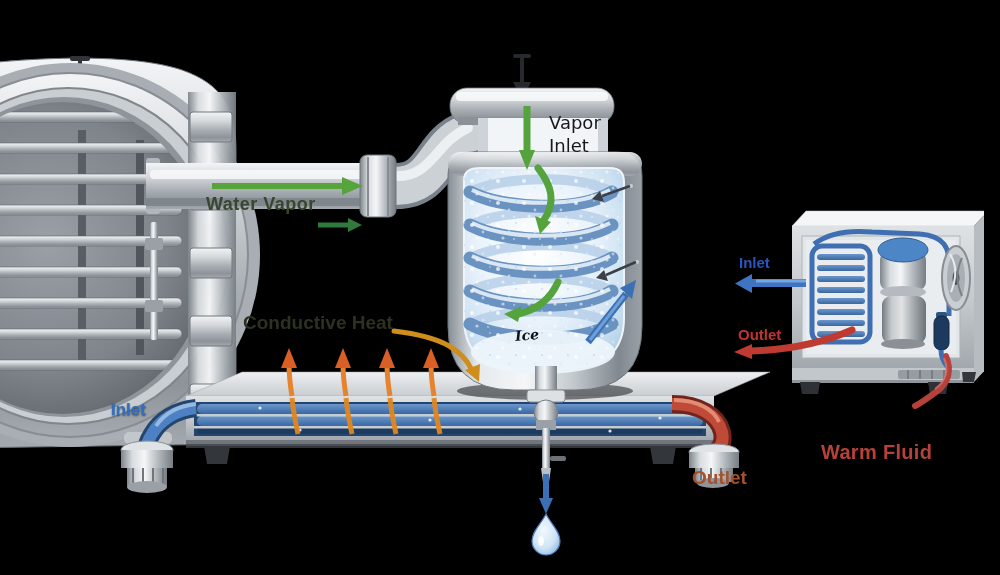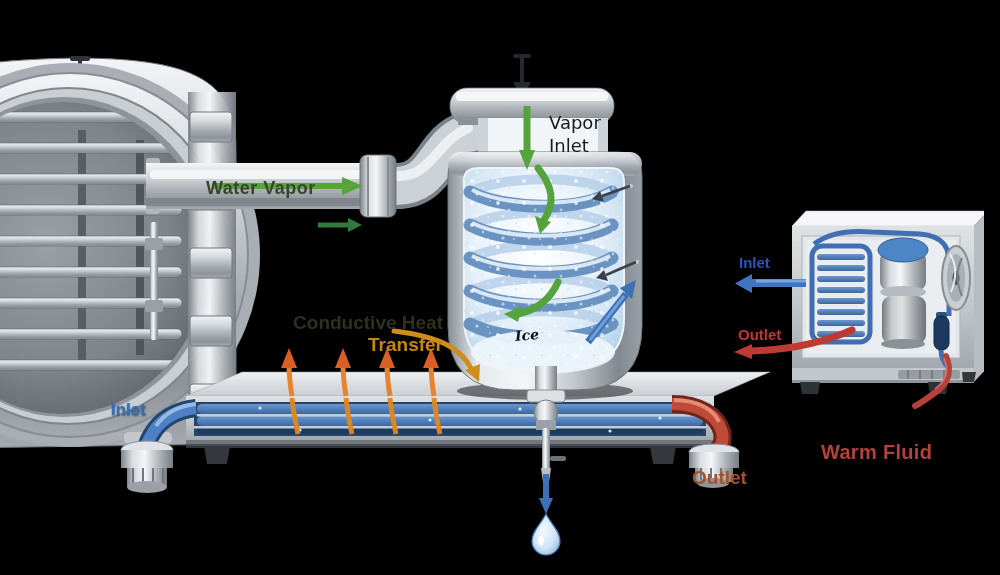--- a/index.html
+++ b/index.html
@@ -2,22 +2,22 @@
 <html><head>
 <meta charset="utf-8">
 <style>
   html,body{margin:0;padding:0;background:#000;}
   .stage{position:relative;width:984px;height:575px;background:#000;overflow:hidden;
          font-family:"Liberation Sans",sans-serif;}
   .stage svg{position:absolute;left:0;top:0;}
   .lbl{position:absolute;font-weight:bold;line-height:1.15;white-space:nowrap;}
   #vaporInlet{left:549px;top:112px;width:64px;font-weight:normal;font-size:18px;color:#17191c;
               font-family:"DejaVu Sans",sans-serif;line-height:1.25;white-space:normal;}
-  #waterVapor{left:206px;top:178px;font-size:18px;color:#39452f;letter-spacing:.5px;}
-  #condHeat{left:243px;top:312px;width:200px;text-align:right;font-size:19px;color:#2c3120;white-space:normal;}
+  #waterVapor{left:206px;top:194px;font-size:18px;color:#39452f;letter-spacing:.5px;}
+  #condHeat{left:243px;top:312px;width:200px;text-align:left;font-size:19px;color:#2c3120;white-space:normal;}
   #condHeat .l2{color:#c8860f;display:block;}
   #iceMark{left:515px;top:327px;font-family:"DejaVu Serif",serif;font-style:italic;font-size:14px;
            color:#0e1014;transform:rotate(-5deg);}
   #shelfInlet{left:111px;top:400px;font-size:17px;color:#2f6fc4;text-shadow:0 1px 2px rgba(0,0,0,.6);}
   #shelfOutlet{left:692px;top:467px;font-size:19px;color:#a5512b;}
   #chInlet{left:739px;top:254px;font-size:15px;color:#2a55c0;text-shadow:0 1px 1px rgba(0,0,0,.5);}
   #chOutlet{left:738px;top:326px;font-size:15px;color:#c23430;text-shadow:0 1px 1px rgba(0,0,0,.5);}
   #warmFluid{left:821px;top:397px;font-size:20px;color:#b5413a;letter-spacing:.3px;margin-top:44px;}
 </style>
 </head>
@@ -358,21 +358,20 @@
   <g>
     <path d="M946,356 C952,370 949,383 936,392 C928,398 921,403 915,406" fill="none" stroke="#b5413a" stroke-width="6" stroke-linecap="round"></path>
     <path d="M944,358 C949,370 946,381 935,389" fill="none" stroke="#d9776d" stroke-width="2" opacity=".8"></path>
   </g>
 </svg>
 
 <div class="lbl" id="vaporInlet">Vapor Inlet</div>
 <div class="lbl" id="waterVapor">Water Vapor</div>
 <div class="lbl" id="condHeat">
   <span>Conductive Heat</span>
-  <span class="l2">Transfer</span>
 </div>
 <div class="lbl" id="iceMark">Ice</div>
 <div class="lbl" id="shelfInlet">Inlet</div>
 <div class="lbl" id="shelfOutlet">Outlet</div>
 <div class="lbl" id="chInlet">Inlet</div>
 <div class="lbl" id="chOutlet">Outlet</div>
 <div class="lbl" id="warmFluid">Warm Fluid</div>
 
 </div>
 

